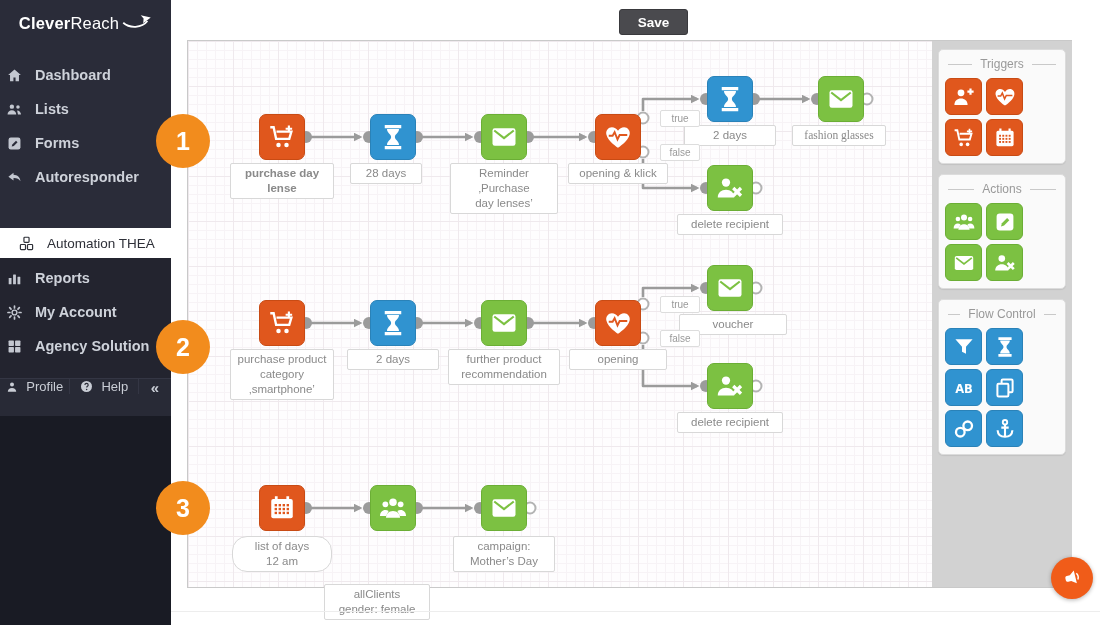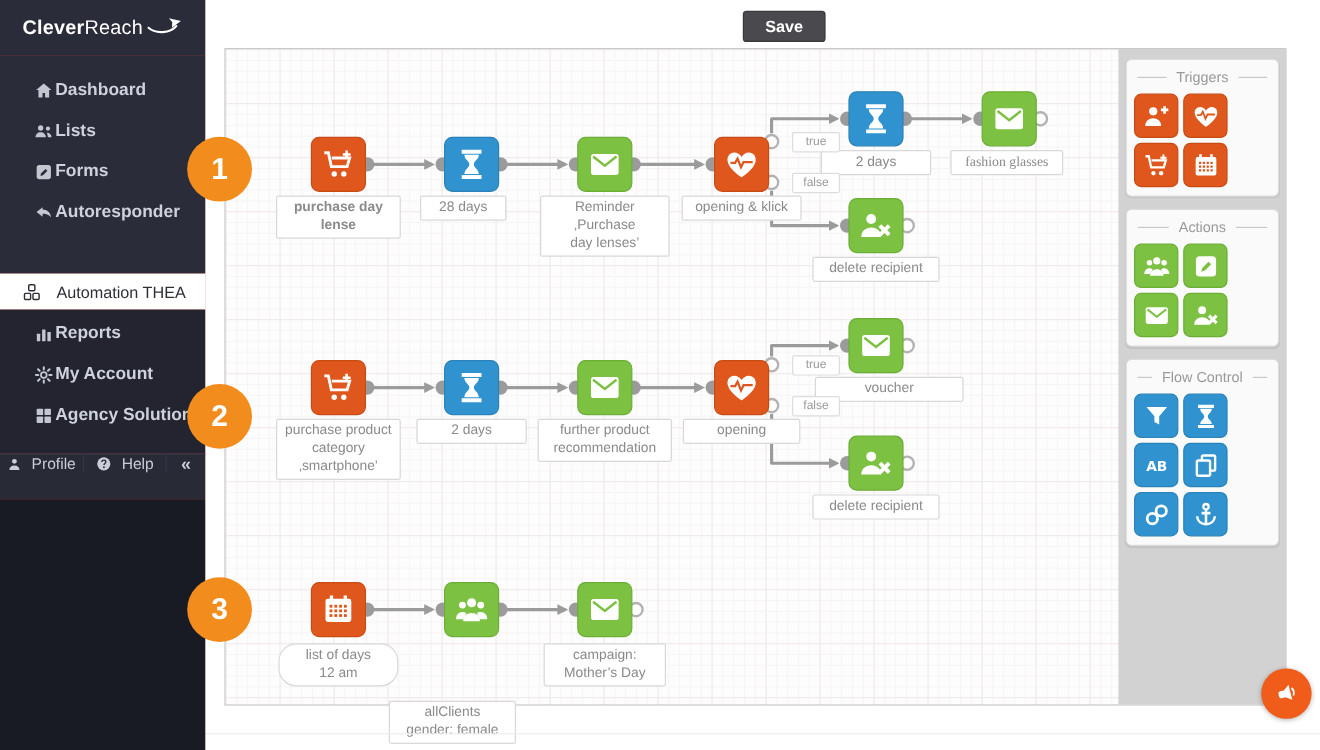--- a/index.html
+++ b/index.html
@@ -2,28 +2,28 @@
 <html><head>
 <meta charset="utf-8">
 <style>
   html,body{margin:0;padding:0}
   body{
     width:1100px;height:625px;position:relative;overflow:hidden;
     background:#fff;font-family:"Liberation Sans",sans-serif;
     -webkit-font-smoothing:antialiased;
   }
   
-  .sidebar{position:absolute;left:0;top:0;width:171px;height:625px;display:flex;flex-direction:column;background:#ef4444;z-index:4}
+  .sidebar{position:absolute;left:0;top:0;width:171px;height:625px;display:flex;flex-direction:column;background:#5eead4;z-index:4}
   .logo{height:46px;background:#2a2c39;display:flex;align-items:center;justify-content:center;gap:3px;color:#fff;cursor:pointer}
   .logo-text{font-size:16.5px;letter-spacing:.2px}
   .logo-text b{font-weight:bold}
   .logo-swoosh{display:flex;color:#fff;margin-top:-4px}
   .nav-top{background:#2a2c39;padding-top:12px;height:170px}
   .nav-mid{background:#23242f;padding-top:3px;height:117px}
-  .nav-item{height:34px;display:flex;align-items:center;padding-left:27px;color:#ced2da;font-weight:bold;font-size:14.5px;cursor:pointer;white-space:nowrap}
+  .nav-item{height:34px;display:flex;align-items:center;padding-left:5px;gap:11px;color:#ced2da;font-weight:bold;font-size:14.5px;cursor:pointer;white-space:nowrap}
   .nav-item .nav-ic{width:19px;display:flex;justify-content:center;align-items:center;color:#c3c7d0;--acc:#2a2c39}
   .nav-mid .nav-item .nav-ic{--acc:#23242f}
   .nav-active{height:30px;background:#fff;display:flex;align-items:center;padding-left:17px;gap:11px;color:#2e3038;font-size:13.5px;font-weight:normal;cursor:pointer}
   .nav-active .nav-ic{width:19px;display:flex;justify-content:center;align-items:center;color:#2e3038;--acc:#ffffff}
   .nav-footer{height:37px;background:#282a36;border-top:1px solid #343644;display:flex;align-items:flex-start}
   .foot-btn{flex:1;display:flex;align-items:center;justify-content:center;gap:7px;color:#c9cdd5;font-size:13px;border-right:1px solid #343644;cursor:pointer;--acc:#282a36}
   .foot-btn:last-child{border-right:none;flex:0 0 32px;font-size:15px;font-weight:bold}
   .foot-btn .f-ic{display:flex;align-items:center}
   .nav-rest{flex:1;background:#191b24}
   
@@ -501,21 +501,21 @@
     </div>
     <div class="nlabel" style="left: 381px; top: 308px; width: 98px;">opening</div>
     <div class="node" style="left: 519px; top: 224px; background: rgb(124, 193, 66); border-color: rgb(107, 174, 53); --acc: #7cc142;">
       <span style="display:flex">
         <svg viewBox="0 0 24 24" width="30" height="30" fill="currentColor">
           <rect x="2.8" y="5" width="18.4" height="14" rx="1.8"></rect>
           <path d="M4.2 6.8l7.8 6.1 7.8-6.1" fill="none" stroke="var(--acc)" stroke-width="1.7"></path>
         </svg>
       </span>
     </div>
-    <div class="nlabel" style="left: 491px; top: 273px; width: 124px;">voucher</div>
+    <div class="nlabel" style="left: 491px; top: 273px; width: 108px;">voucher</div>
     <div class="node" style="left: 519px; top: 322px; background: rgb(124, 193, 66); border-color: rgb(107, 174, 53); --acc: #7cc142;">
       <span style="display:flex">
         <svg viewBox="0 0 24 24" width="30" height="30" fill="currentColor">
           <circle cx="8.8" cy="7.6" r="3.3"></circle>
           <path d="M2.2 19.6c0-4 2.9-6.3 6.6-6.3s6.6 2.3 6.6 6.3z"></path>
           <path d="M14.6 12l6.2 6.2M20.8 12l-6.2 6.2" fill="none" stroke="currentColor" stroke-width="2.6"></path>
         </svg>
       </span>
     </div>
     <div class="nlabel" style="left: 489px; top: 371px; width: 106px;">delete recipient</div>

